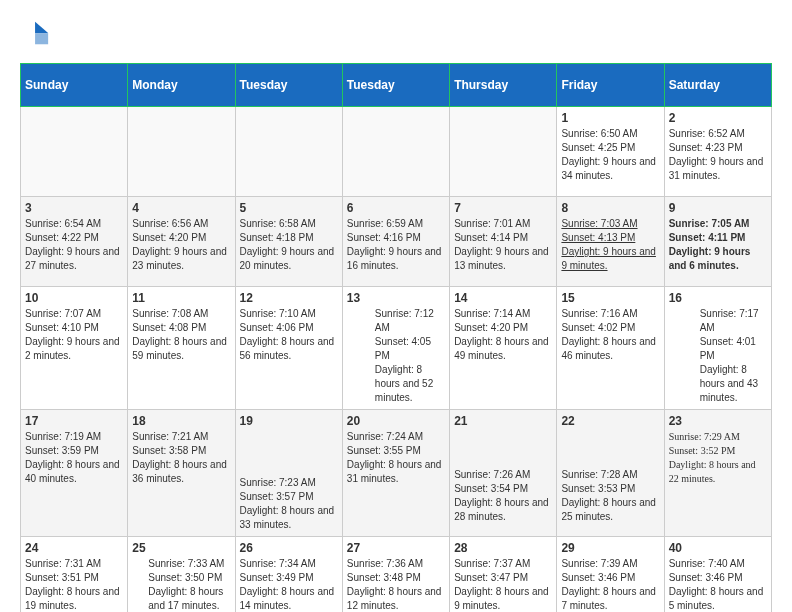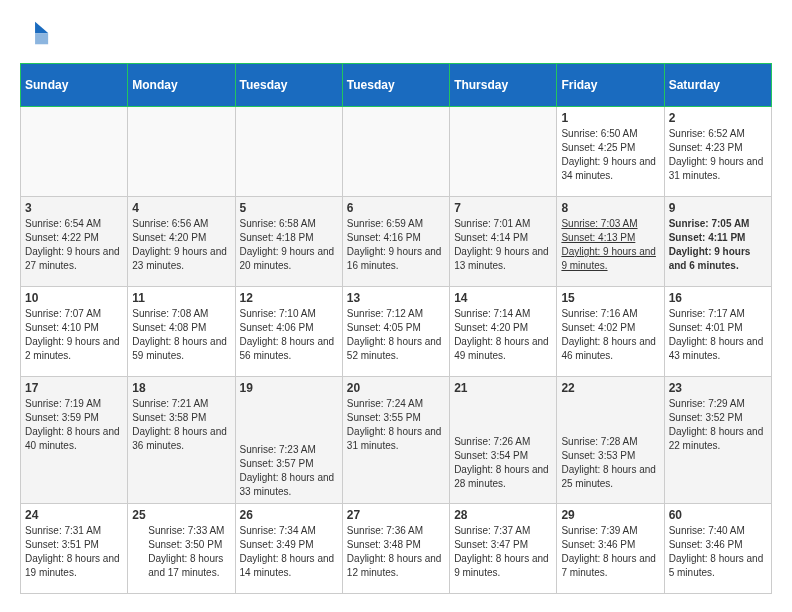--- a/index.html
+++ b/index.html
@@ -194,39 +194,39 @@
 Daylight: 8 hours and 59 minutes.</div>
         </td>
         <td>
           <span class="day-num">12</span>
           <div class="day-info" style="white-space: pre-line;">Sunrise: 7:10 AM
 Sunset: 4:06 PM
 Daylight: 8 hours and 56 minutes.</div>
         </td>
         <td>
           <span class="day-num">13</span>
-          <div class="day-info" style="white-space: pre-line;">Sunrise: 7:12 AM
+          <div class="day-info" style="white-space: pre-line; margin-left: 28px;">Sunrise: 7:12 AM
 Sunset: 4:05 PM
 Daylight: 8 hours and 52 minutes.</div>
         </td>
         <td>
           <span class="day-num">14</span>
           <div class="day-info" style="white-space: pre-line;">Sunrise: 7:14 AM
 Sunset: 4:20 PM
 Daylight: 8 hours and 49 minutes.</div>
         </td>
         <td>
           <span class="day-num">15</span>
           <div class="day-info" style="white-space: pre-line;">Sunrise: 7:16 AM
 Sunset: 4:02 PM
 Daylight: 8 hours and 46 minutes.</div>
         </td>
         <td>
           <span class="day-num">16</span>
-          <div class="day-info" style="white-space: pre-line;">Sunrise: 7:17 AM
+          <div class="day-info" style="white-space: pre-line; margin-left: 31px;">Sunrise: 7:17 AM
 Sunset: 4:01 PM
 Daylight: 8 hours and 43 minutes.</div>
         </td>
       </tr>
       <tr>
         <td>
           <span class="day-num">17</span>
           <div class="day-info" style="white-space: pre-line;">Sunrise: 7:19 AM
 Sunset: 3:59 PM
 Daylight: 8 hours and 40 minutes.</div>
@@ -256,21 +256,21 @@
 Daylight: 8 hours and 28 minutes.</div>
         </td>
         <td>
           <span class="day-num">22</span>
           <div class="day-info" style="white-space: pre-line; margin-top: 40px;">Sunrise: 7:28 AM
 Sunset: 3:53 PM
 Daylight: 8 hours and 25 minutes.</div>
         </td>
         <td>
           <span class="day-num">23</span>
-          <div class="day-info" style="white-space: pre-line;">Sunrise: 7:29 AM
+          <div class="day-info" style="white-space: pre-line; font-family: Liberation Serif, serif;">Sunrise: 7:29 AM
 Sunset: 3:52 PM
 Daylight: 8 hours and 22 minutes.</div>
         </td>
       </tr>
       <tr>
         <td>
           <span class="day-num">24</span>
           <div class="day-info" style="white-space: pre-line;">Sunrise: 7:31 AM
 Sunset: 3:51 PM
 Daylight: 8 hours and 19 minutes.</div>
@@ -299,20 +299,20 @@
 Sunset: 3:47 PM
 Daylight: 8 hours and 9 minutes.</div>
         </td>
         <td>
           <span class="day-num">29</span>
           <div class="day-info" style="white-space: pre-line;">Sunrise: 7:39 AM
 Sunset: 3:46 PM
 Daylight: 8 hours and 7 minutes.</div>
         </td>
         <td>
-          <span class="day-num">60</span>
+          <span class="day-num">40</span>
           <div class="day-info" style="white-space: pre-line;">Sunrise: 7:40 AM
 Sunset: 3:46 PM
 Daylight: 8 hours and 5 minutes.</div>
         </td>
       </tr>
     </tbody>
 </table>
 
 </body></html>

